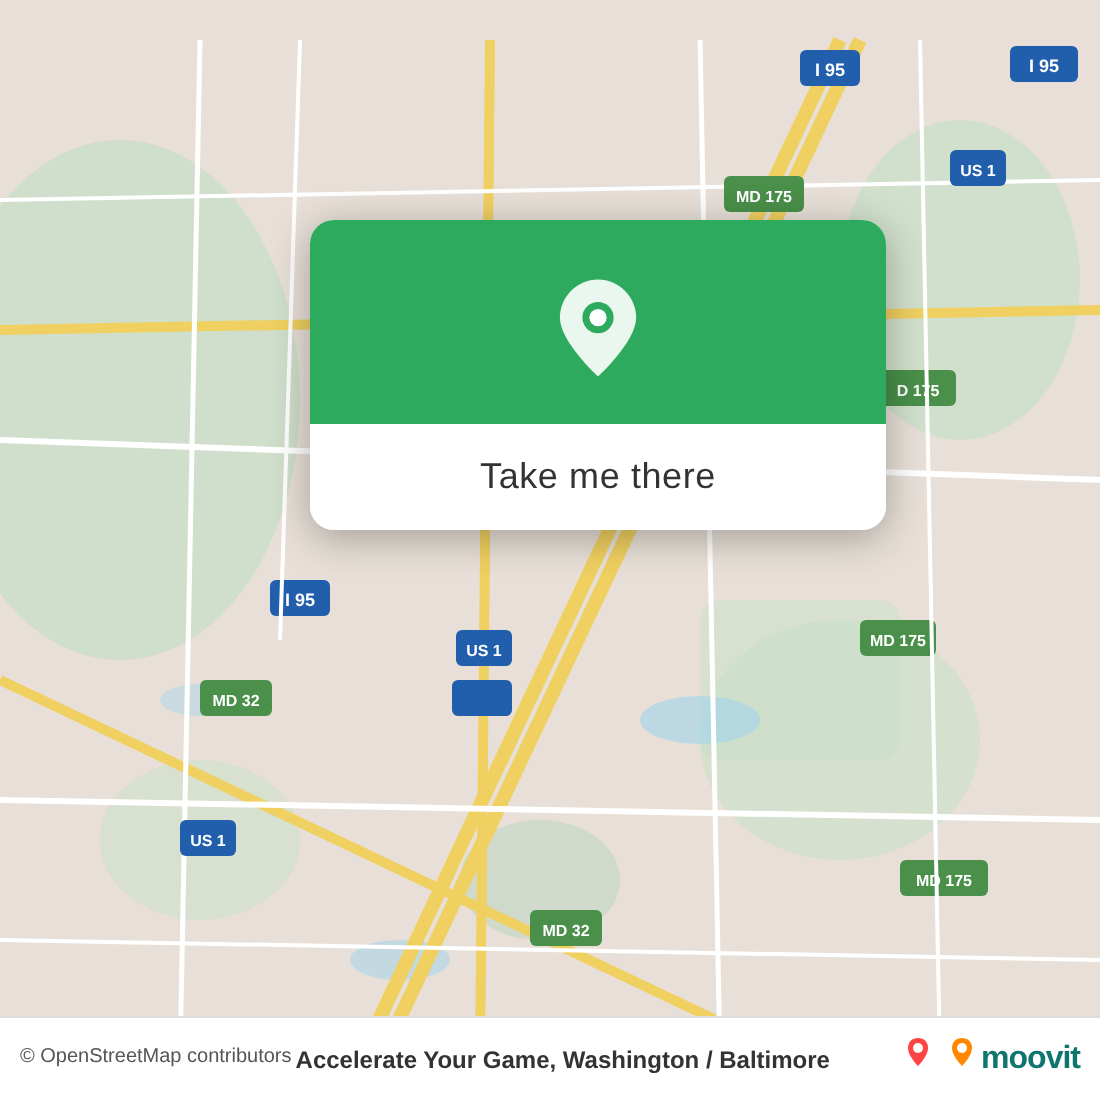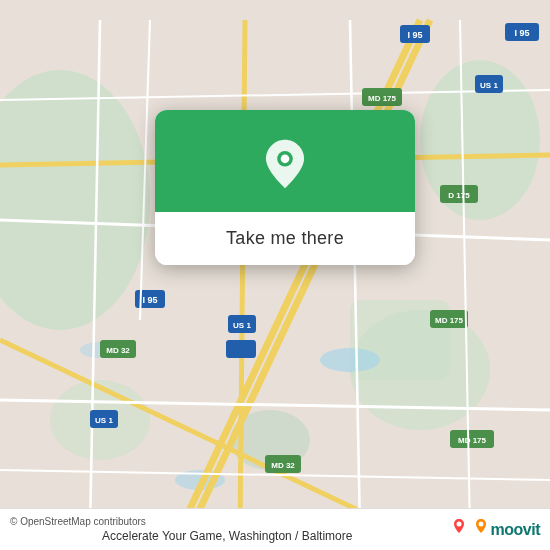--- a/index.html
+++ b/index.html
@@ -36,21 +36,21 @@
       left: 0;
       width: 100%;
       height: 100%;
     }
 
     
     #popup-card {
       position: absolute;
       top: 110px;
       left: 155px;
-      width: 260px;
+      width: 288px;
       background: white;
       border-radius: 12px;
       box-shadow: 0 4px 20px rgba(0,0,0,0.3);
       display: flex;
       flex-direction: column;
       align-items: center;
       padding-bottom: 0;
       overflow: hidden;
     }
 
@@ -100,21 +100,21 @@
     }
 
     #attribution {
       font-size: 10px;
       color: #555;
     }
 
     #bottom-text {
       font-size: 13px;
       color: #333;
-      font-weight: 400;
+      font-weight: 700;
       text-align: center;
     }
 
     #moovit-logo {
       display: flex;
       align-items: center;
       gap: 2px;
     }
 
     #moovit-text {
@@ -211,21 +211,21 @@
 
         <circle cx="26" cy="24" r="9" fill="#2eaa5e"></circle>
         <circle cx="26" cy="24" r="5" fill="white"></circle>
       </svg>
     </div>
 
     <button id="popup-button">Take me there</button>
   </div>
 
   <div id="bottom-bar">
-    <div style="display:flex; flex-direction:column; gap:2px; flex:1; min-width:0;">
+    <div style="display:flex; flex-direction:row; gap:2px; flex:1; min-width:0;">
       <div id="attribution">© OpenStreetMap contributors</div>
       <div id="bottom-text" style="font-size:12px; color:#333; white-space:nowrap; overflow:hidden; text-overflow:ellipsis;">Accelerate Your Game, Washington / Baltimore</div>
     </div>
     <div id="moovit-logo" style="display:flex; align-items:center; flex-shrink:0; margin-left:8px;">
 
       <svg width="34" height="26" viewBox="0 0 34 26">
 
         <path d="M6 2 C3 2 1 4 1 7 C1 11 6 16 6 16 C6 16 11 11 11 7 C11 4 9 2 6 2 Z" fill="#ff4444"></path>
         <circle cx="6" cy="7" r="2.5" fill="white"></circle>
 

